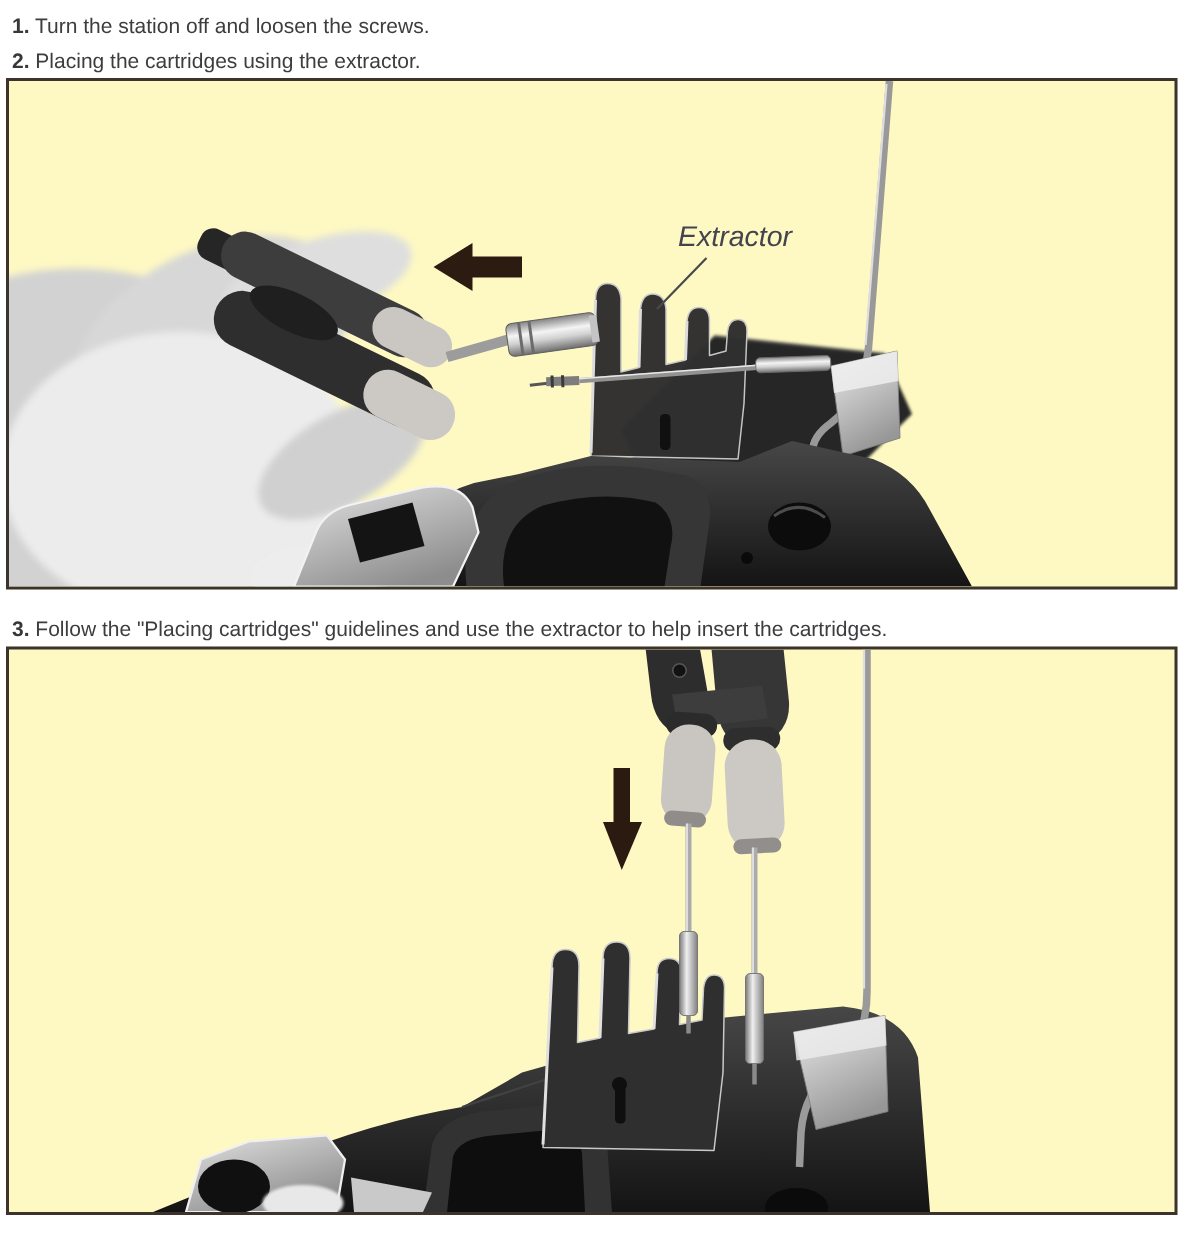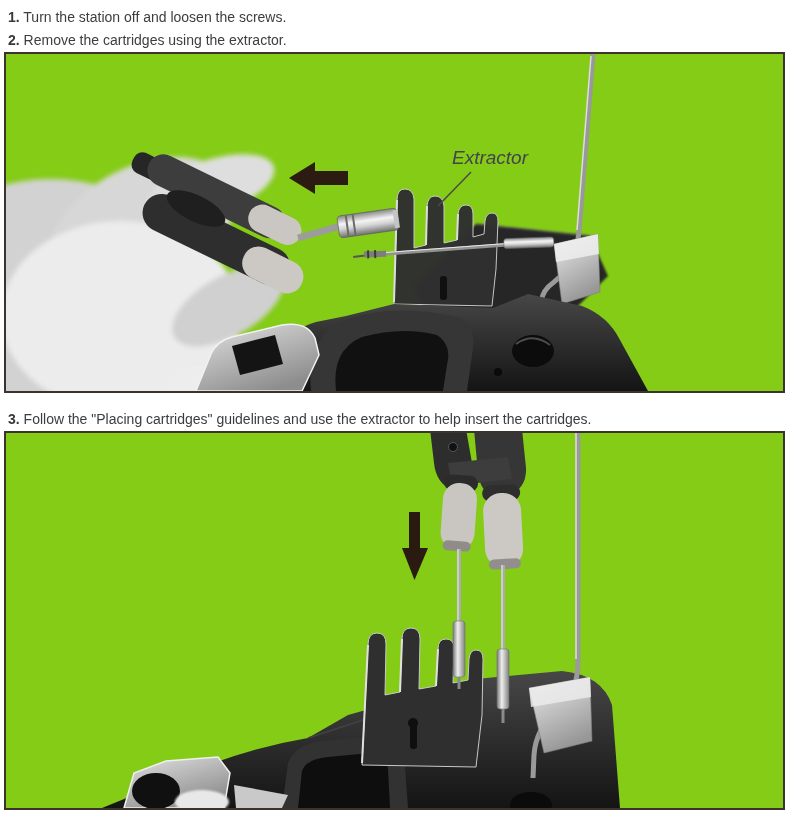--- a/index.html
+++ b/index.html
@@ -5,40 +5,40 @@
   html,body { margin:0; padding:0; background:#ffffff; }
   body {
     width:790px; height:831px; overflow:hidden;
     font-family:"Liberation Sans", sans-serif;
     color:#3d3d40;
   }
   .steps-top { margin:6px 0 0 8px; }
   p.step { margin:0; font-size:14px; line-height:23px; color:#3d3d40; }
   p.step strong { font-weight:bold; color:#38383b; }
   .photo-frame {
-    margin-left:4px; width:777px; background:#84cc16;
+    margin-left:4px; width:777px; background:#fef9c3;
     border:2px solid #3b332c; position:relative; overflow:hidden;
   }
   #frame-remove { margin-top:12px; height:337px; }
   #frame-insert { margin-top:13px; height:375px; }
   .step3-wrap { margin:15px 0 0 8px; }
   svg { display:block; }
   .blurred { filter:blur(2.5px); }
   .soft { filter:blur(1px); }
   text.callout {
     font-family:"Liberation Sans", sans-serif;
     font-style:italic; font-size:19px; fill:#44444e;
   }
 </style>
 </head>
 <body>
 
 <div class="steps-top">
   <p class="step"><strong>1.</strong> <span>Turn the station off and loosen the screws.</span></p>
-  <p class="step"><strong>2.</strong> <span>Remove the cartridges using the extractor.</span></p>
+  <p class="step"><strong>2.</strong> <span>Placing the cartridges using the extractor.</span></p>
 </div>
 
 <figure class="photo-frame" id="frame-remove" style="margin-block:0;">
 <svg width="777" height="337" viewBox="0 0 777 337">
   <defs>
     <linearGradient id="cylGrad" x1="0" y1="0" x2="0" y2="1">
       <stop offset="0" stop-color="#858585"></stop>
           <stop offset="0.38" stop-color="#f4f4f4"></stop>
       <stop offset="0.62" stop-color="#d2d2d2"></stop>
           <stop offset="1" stop-color="#6e6e6e"></stop>

